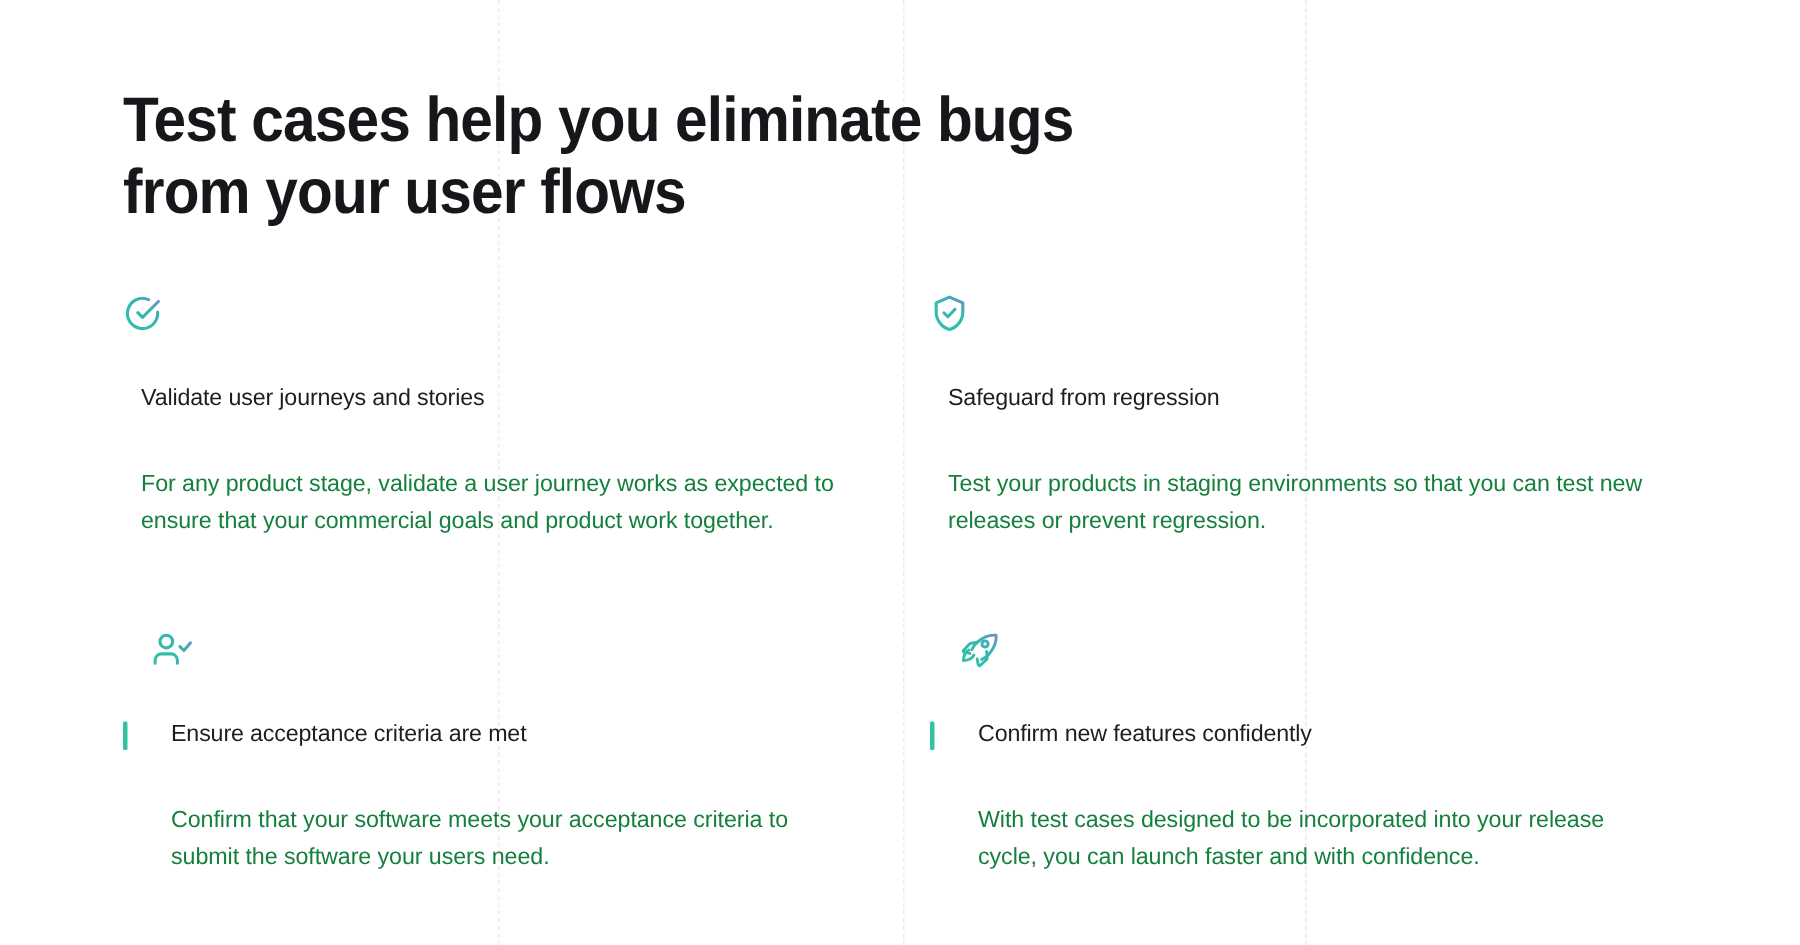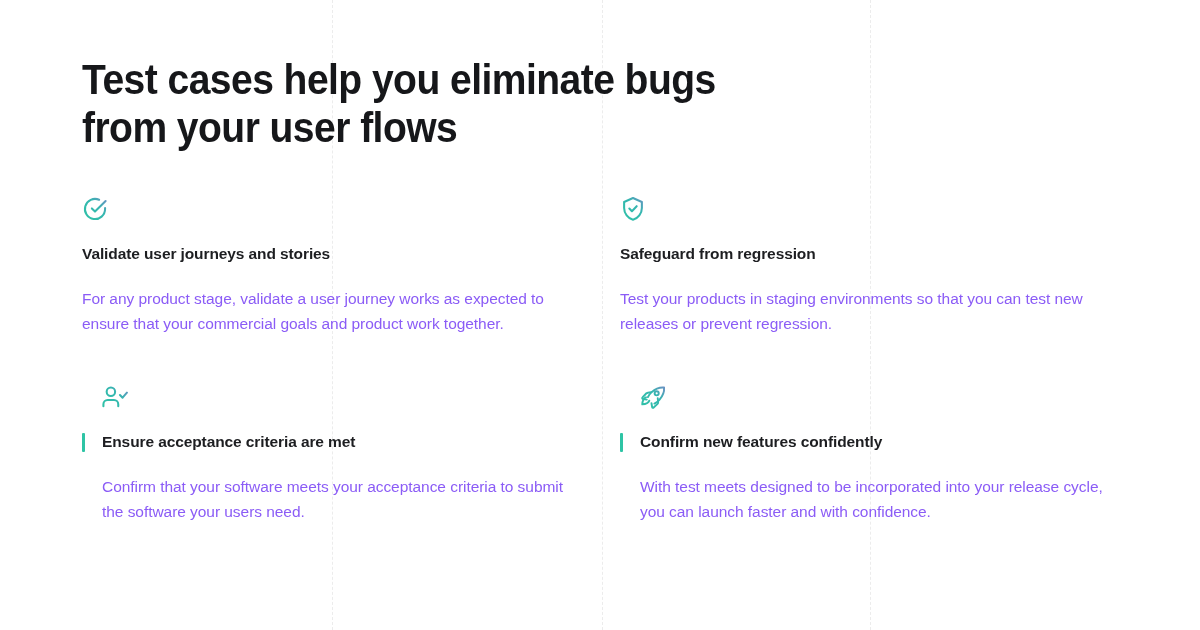--- a/index.html
+++ b/index.html
@@ -91,33 +91,33 @@
     background: #2ec4a5;
     border-radius: 1px;
     margin-left: -20px;
     margin-right: 17px;
     flex: 0 0 auto;
   }
   .accent-bar.hidden {
     visibility: hidden;
   }
   .card-title {
-    margin: 0;
+    margin: 12px;
     font-size: 15.5px;
-    font-weight: 700;
+    font-weight: 400;
     line-height: 20px;
     color: #1d1e21;
     letter-spacing: -0.1px;
   }
 
   .card-body {
-    margin: 0;
+    margin: 12px;
     font-size: 15.5px;
     line-height: 25px;
-    color: #8b5cf6;
+    color: #15803d;
     letter-spacing: -0.05px;
     max-width: 500px;
   }
 </style>
 </head>
 <body>
 
 <div class="guides">
   <div class="guide g1"></div>
   <div class="guide g2"></div>
@@ -208,17 +208,17 @@
           <path d="M13.3 18.1c1.9-.9 3.4-2.1 4.6-3.4 4.2-4.7 4.5-9.4 4.3-11.5-2.1-.2-6.8.1-11.5 4.3-1.3 1.2-2.5 2.7-3.4 4.6"></path>
           <path d="M10.7 7.5a16 16 0 0 0-4.1.8 1.8 1.8 0 0 0-.9.5L2.3 12.4c-.5.5-.2 1.3.4 1.4l3.5.6"></path>
           <path d="M16.4 13.2c.2 1.3.4 2.8.3 4.2a1.8 1.8 0 0 1-.5.9l-3.6 3.4c-.5.5-1.3.2-1.4-.4l-.6-3.5"></path>
           <circle cx="15.4" cy="8.6" r="1.9"></circle>
         </svg>
       </span>
       <div class="card-title-row">
         <span class="accent-bar"></span>
         <h3 class="card-title">Confirm new features confidently</h3>
       </div>
-      <p class="card-body">With test meets designed to be incorporated into your release cycle, you can launch faster and with confidence.</p>
+      <p class="card-body">With test cases designed to be incorporated into your release cycle, you can launch faster and with confidence.</p>
     </div>
 
   </div>
 </div>
 
 </body></html>

